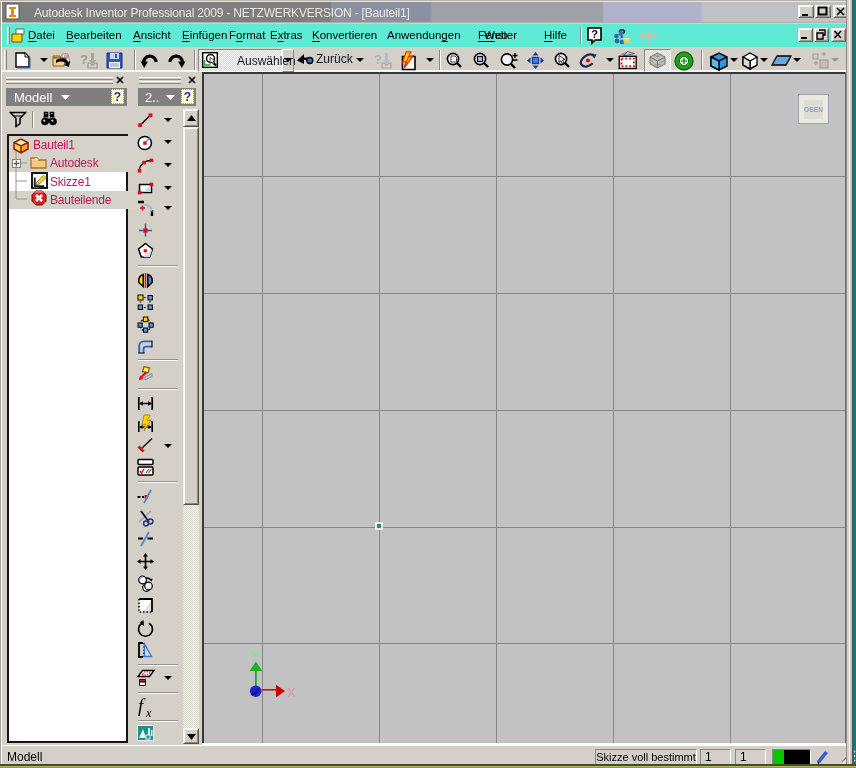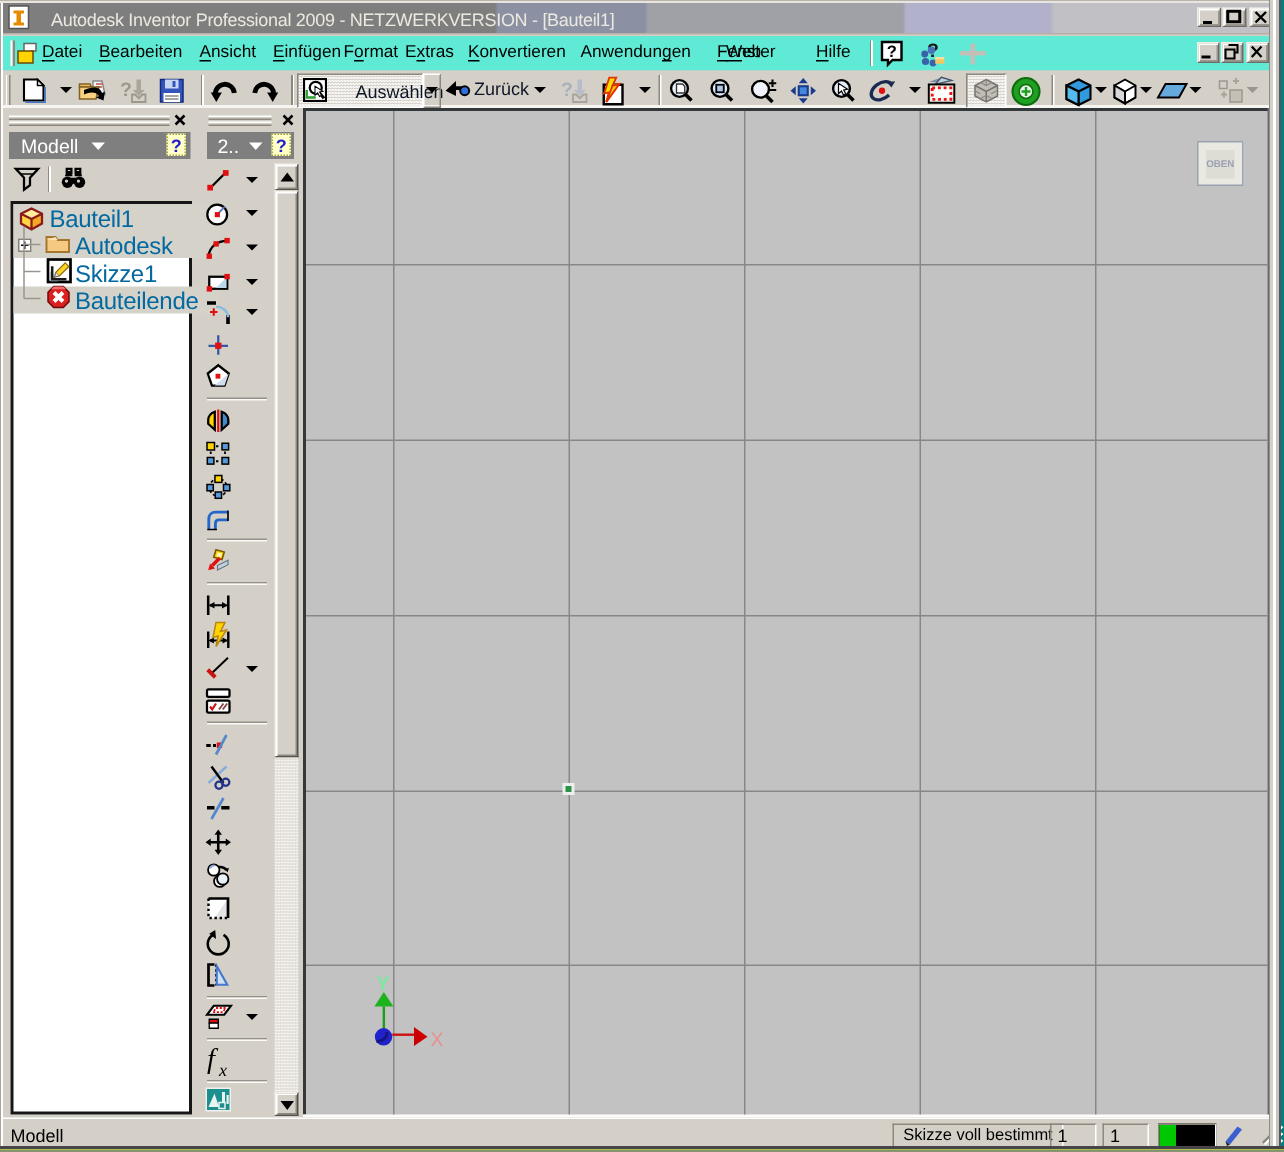--- a/index.html
+++ b/index.html
@@ -26,21 +26,21 @@
 .grip{position:absolute;width:3px;background:linear-gradient(to right,#fff 0 1px,#d4d0c8 1px 2px,#8c887e 2px 3px)}
 .dd{position:absolute;width:0;height:0;border-left:4px solid transparent;border-right:4px solid transparent;border-top:4px solid #000}
 .ddg{border-top-color:#9a968e}
 
 #work{left:2px;top:72px;width:844px;height:673px;background:#d4d0c8}
 .pgrip{position:absolute;height:3px;border-top:1px solid #fff;border-bottom:1px solid #8c887e}
 .psep{position:absolute;height:2px;border-top:1px solid #94908a;border-bottom:1px solid #fbfaf7}
 .pband{position:absolute;height:18px;background:#7f7f7f;color:#fff;font-weight:normal;font-size:13px}
 .qbtn{position:absolute;width:13px;height:15px;background:#ffffc8;border:1px dotted #a0a040;color:#2222cc;font-weight:bold;font-size:12px;text-align:center;line-height:15px}
 #tree{left:7px;top:134px;width:121px;height:609px;background:#fff;border:2px solid #161616}
-.trow{position:absolute;left:0;width:137px;height:18px;font-size:16px;color:#0369a1;letter-spacing:-0.2px}
+.trow{position:absolute;left:0;width:137px;height:18px;font-size:12px;color:#be185d;letter-spacing:-0.2px}
 .tgray{background:#d5d2c9}
 
 #cv{left:204px;top:74px;width:641px;height:669px;background:#c2c2c2}
 #cvbT{left:202px;top:72px;width:644px;height:2px;background:#33383b}
 #cvbL{left:202px;top:72px;width:2px;height:671px;background:#33383b}
 #cvbB{left:202px;top:743px;width:644px;height:2px;background:#fcfcfa}
 #cvbR{left:845px;top:72px;width:1px;height:671px;background:#6a6a6a}
 .gv{position:absolute;width:1px;background:#87878a}
 .gh{position:absolute;height:1px;background:#87878a}
 
@@ -602,21 +602,21 @@
   <path d="M10.9 26v15" stroke="#18a018" stroke-width="1.6"></path>
   <circle cx="10.7" cy="46.2" r="5.8" fill="#2222cc"></circle>
   <path d="M13 43a5.8 5.8 0 0 1-7 6" fill="none" stroke="#151580" stroke-width="2"></path>
   <path d="M16.5 44.8h15" stroke="#cc1111" stroke-width="1.6"></path>
   <path d="M31 39.7v12.7l9-6.3z" fill="#cc0000"></path>
   <text x="42" y="52" font-size="13" fill="#e89090">X</text>
 </svg>
 
 <div class="abs" id="status">
   <span style="position:absolute;left:5px;top:4px;font-size:12px">Modell</span>
-  <div class="sbox" style="left:593px;width:114px;text-align:center;line-height:14px;font-size:11px">Skizze voll bestimmt</div>
+  <div class="sbox" style="left:593px;width:102px;text-align:center;line-height:14px;font-size:11px">Skizze voll bestimmt</div>
   <div class="sbox" style="left:698px;width:31px;line-height:14px;padding-left:4px">1</div>
   <div class="sbox" style="left:733px;width:31px;line-height:14px;padding-left:4px">1</div>
   <div class="sbox" style="left:770px;width:39px;background:#000">
       <div style="position:absolute;left:0;top:0;width:11px;height:14px;background:#00c800"></div>
     </div>
   <svg style="left:813px;top:2px" width="16" height="16" viewBox="0 0 16 16">
       <path d="M2 13L10 3l3 2-8 10z" fill="#3a5fd0"></path>
       <path d="M2 13l1 3 2-1z" fill="#222"></path>
     </svg>
   <svg style="left:837px;top:1px" width="17" height="17" viewBox="0 0 17 17">

